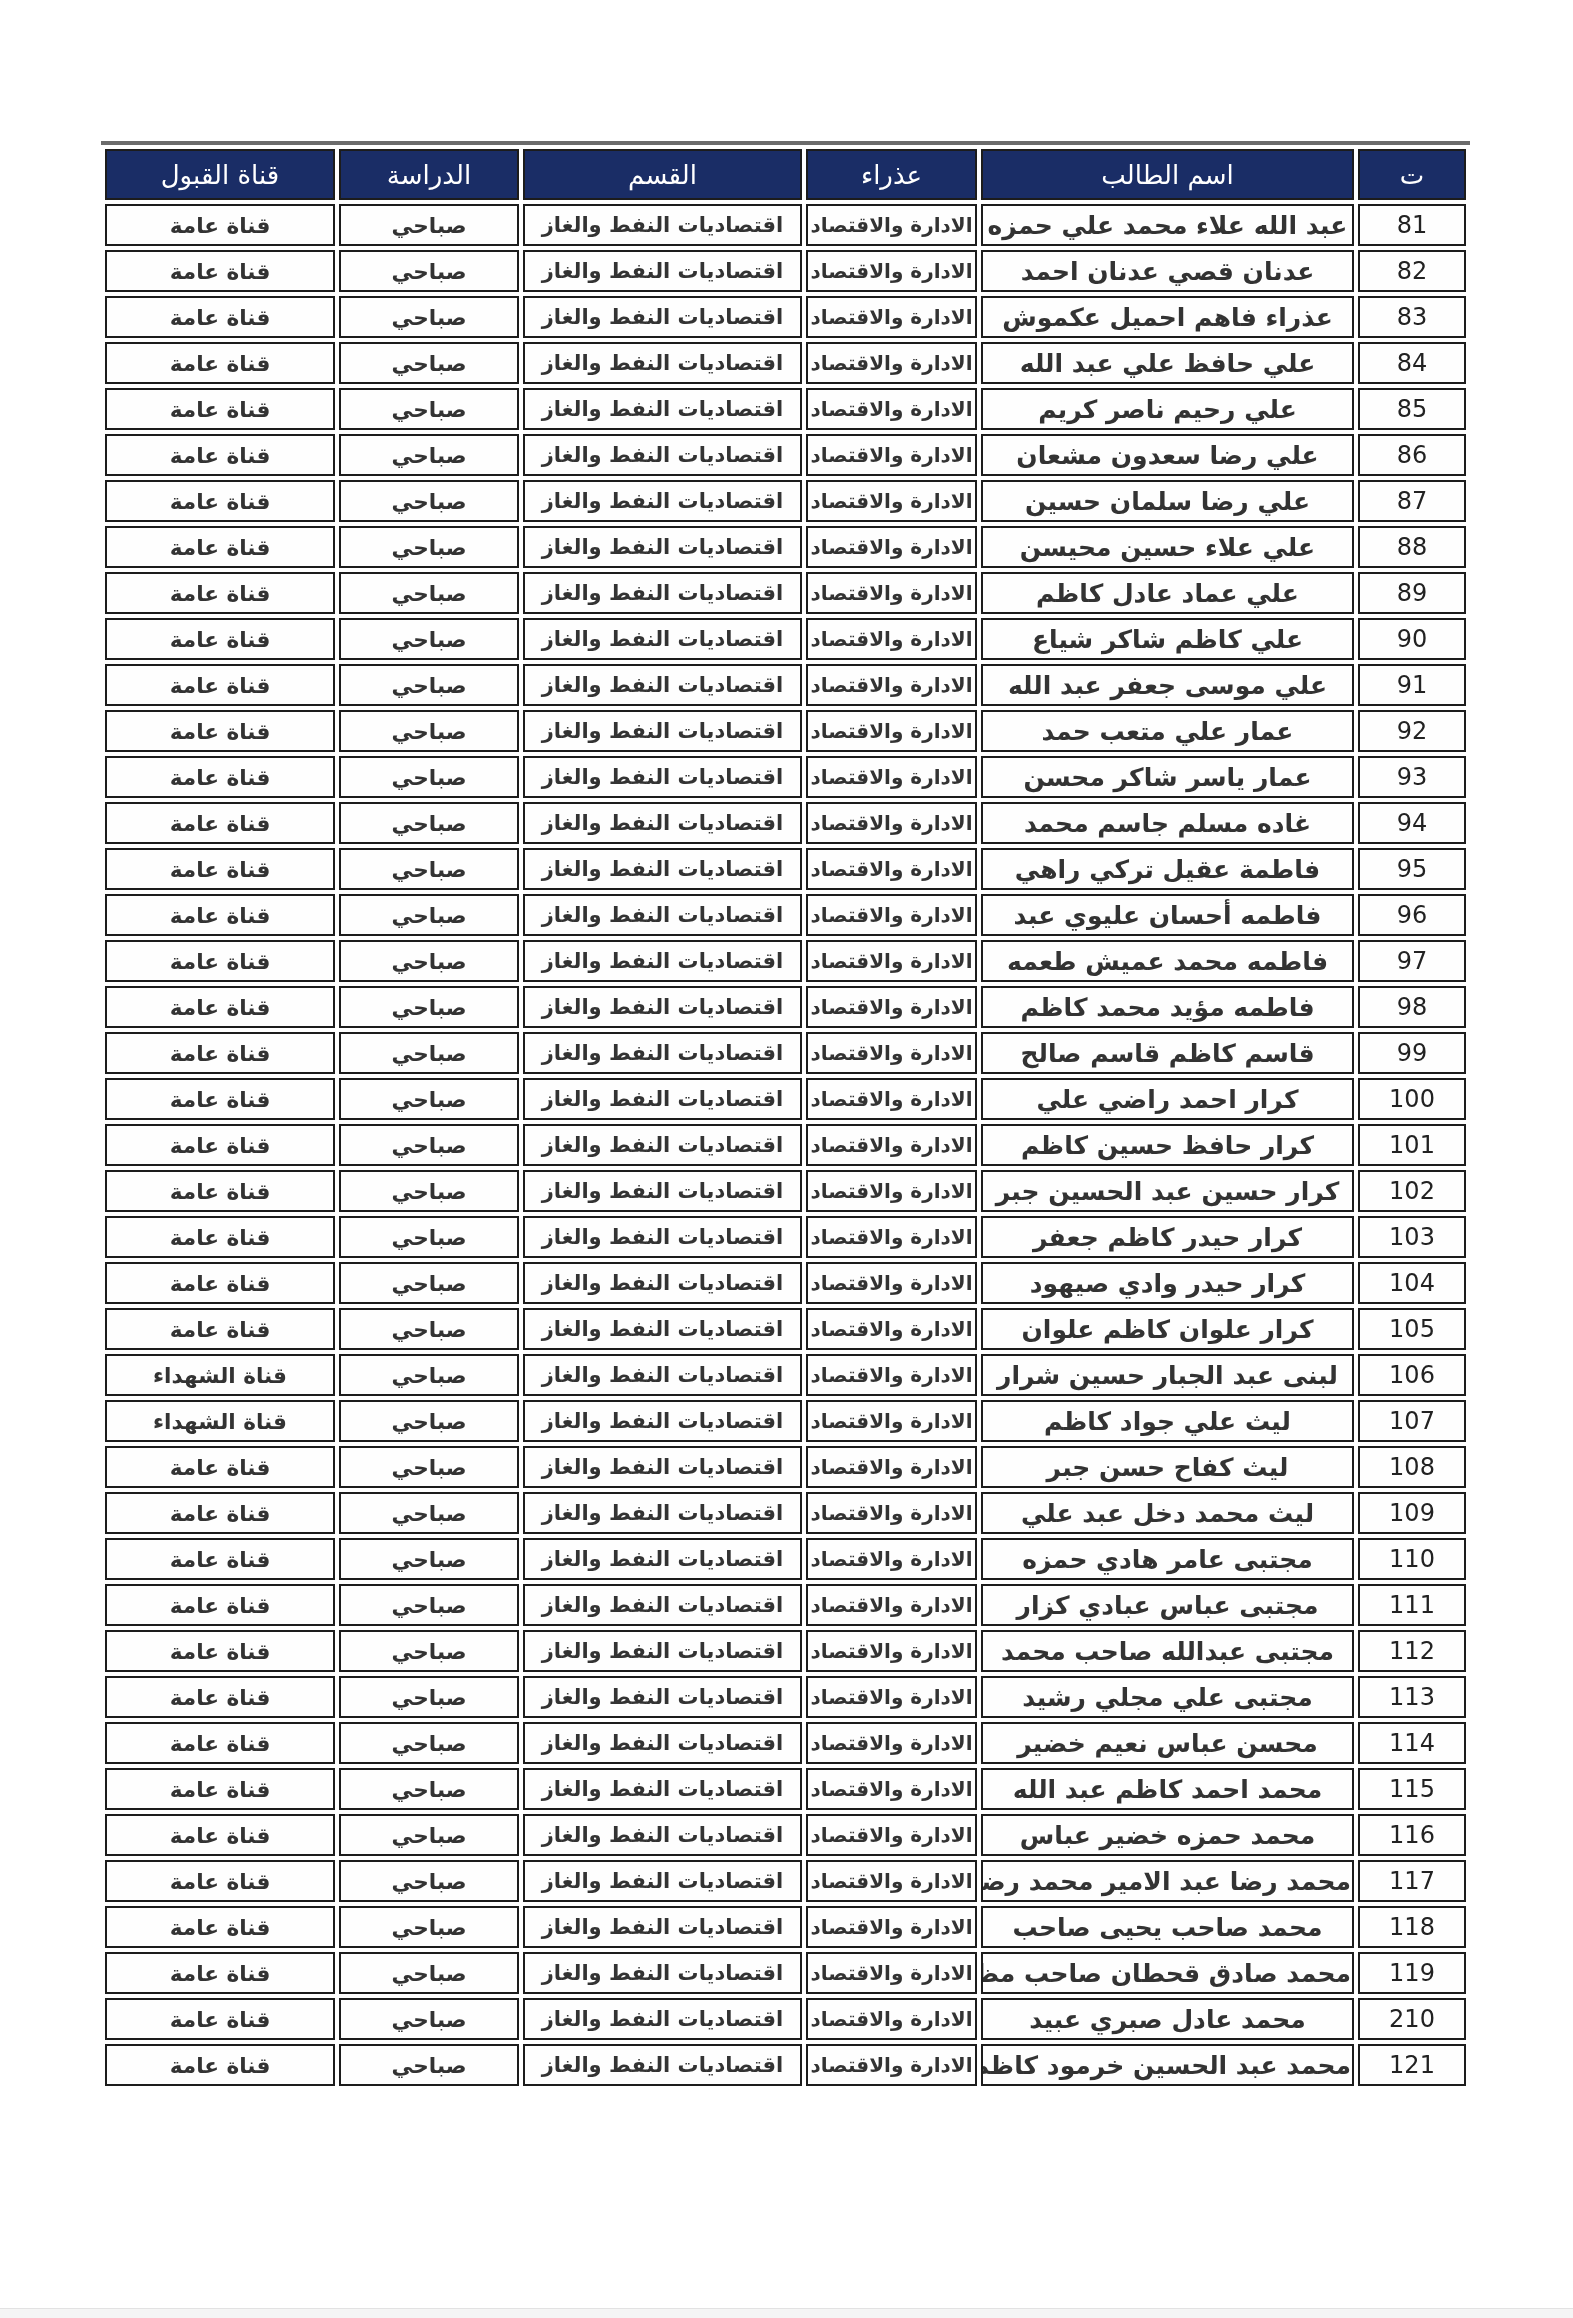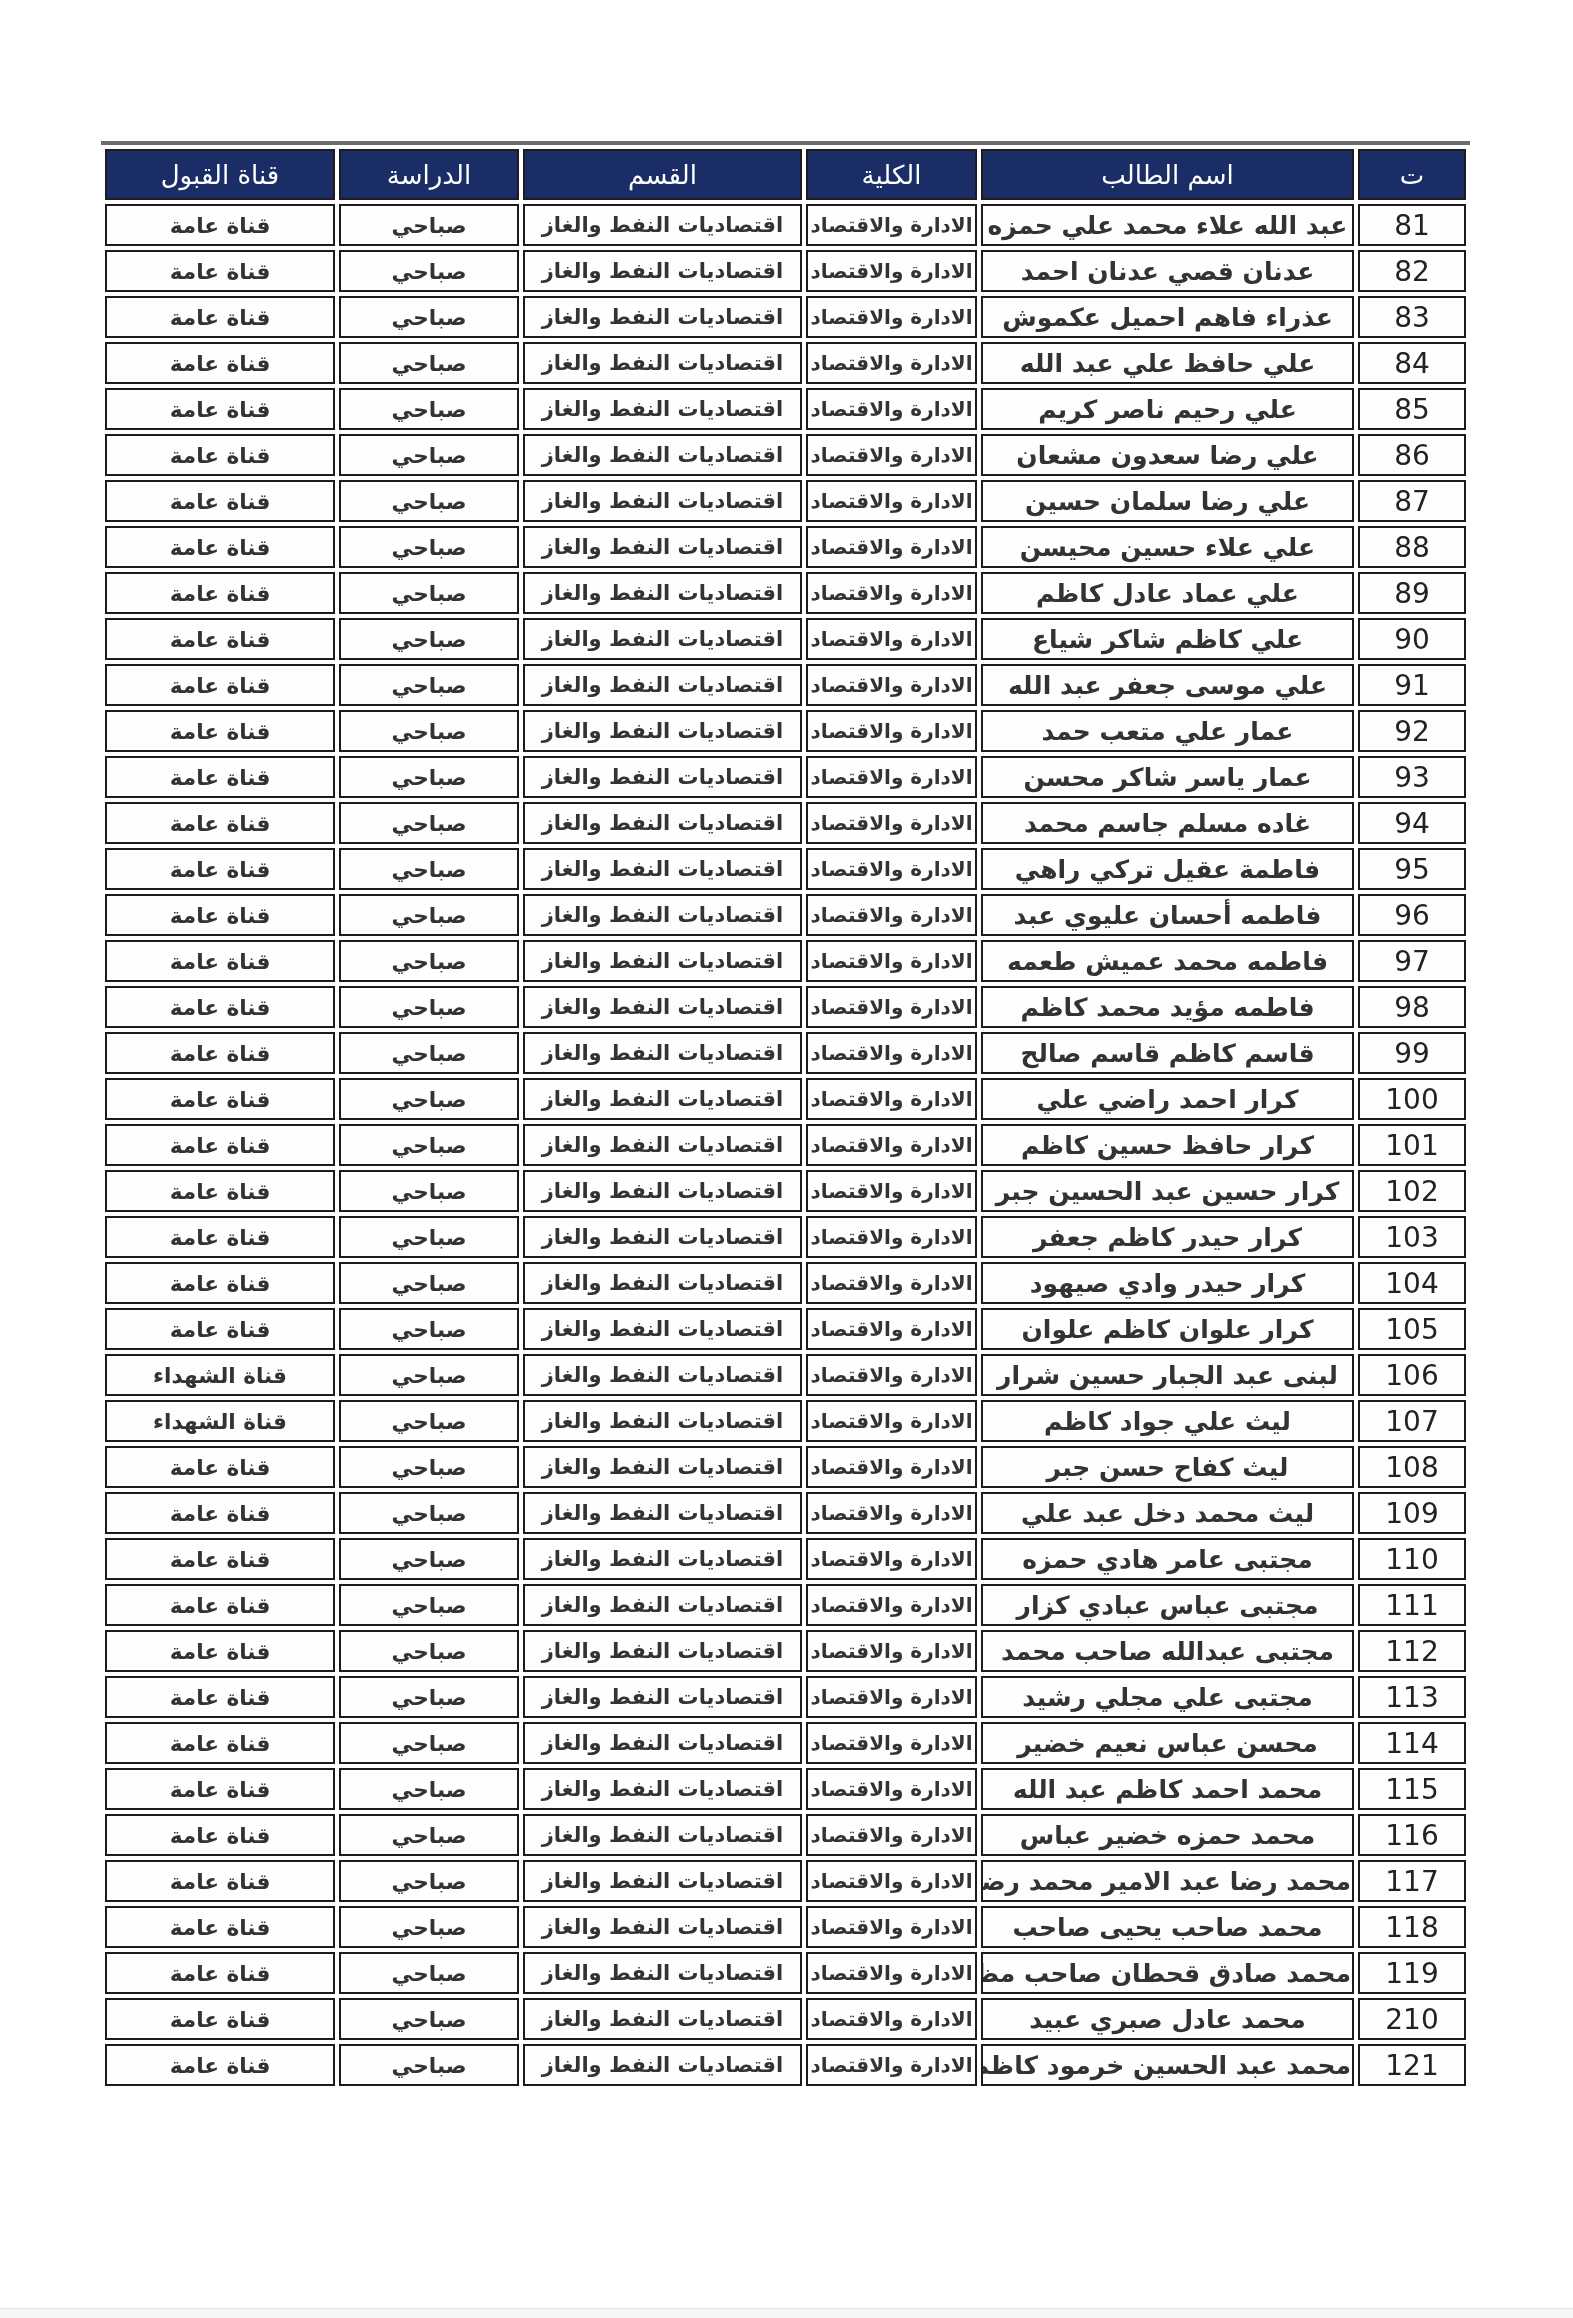--- a/index.html
+++ b/index.html
@@ -46,21 +46,21 @@
     color:var(--body-fg,#333333);
     font-size:21.6px;
     font-weight:600;
     text-align:center;
     vertical-align:middle;
     box-sizing:border-box;
     white-space:nowrap;
     overflow:hidden;
   }
   .scan-table td.c-idx{
-    font-size:28px;
+    font-size:24px;
     font-weight:500;
     color:#222222;
     font-family:"DejaVu Sans", sans-serif;
     text-align:center;
   }
   .scan-table td.c-name{font-size:25px;}
   .scan-table td.c-dept{font-size:21px;}
   .scan-table td.c-college{font-size:20px;text-align:center;}
   .bottom-strip{
     position:absolute;
@@ -80,21 +80,21 @@
         <col class="c-name">
         <col class="c-college">
       <col class="c-dept">
         <col class="c-study">
         <col class="c-channel">
     </colgroup>
     <thead>
       <tr>
         <th>ت</th>
         <th>اسم الطالب</th>
-        <th>الكلية</th>
+        <th>عذراء</th>
         <th>القسم</th>
         <th>الدراسة</th>
         <th>قناة القبول</th>
       </tr>
     </thead>
     <tbody id="rows">
         <tr>
     <td class="c-idx">81</td>
     <td class="c-name">عبد الله علاء محمد علي حمزه</td>
     <td class="c-college">الادارة والاقتصاد</td>

